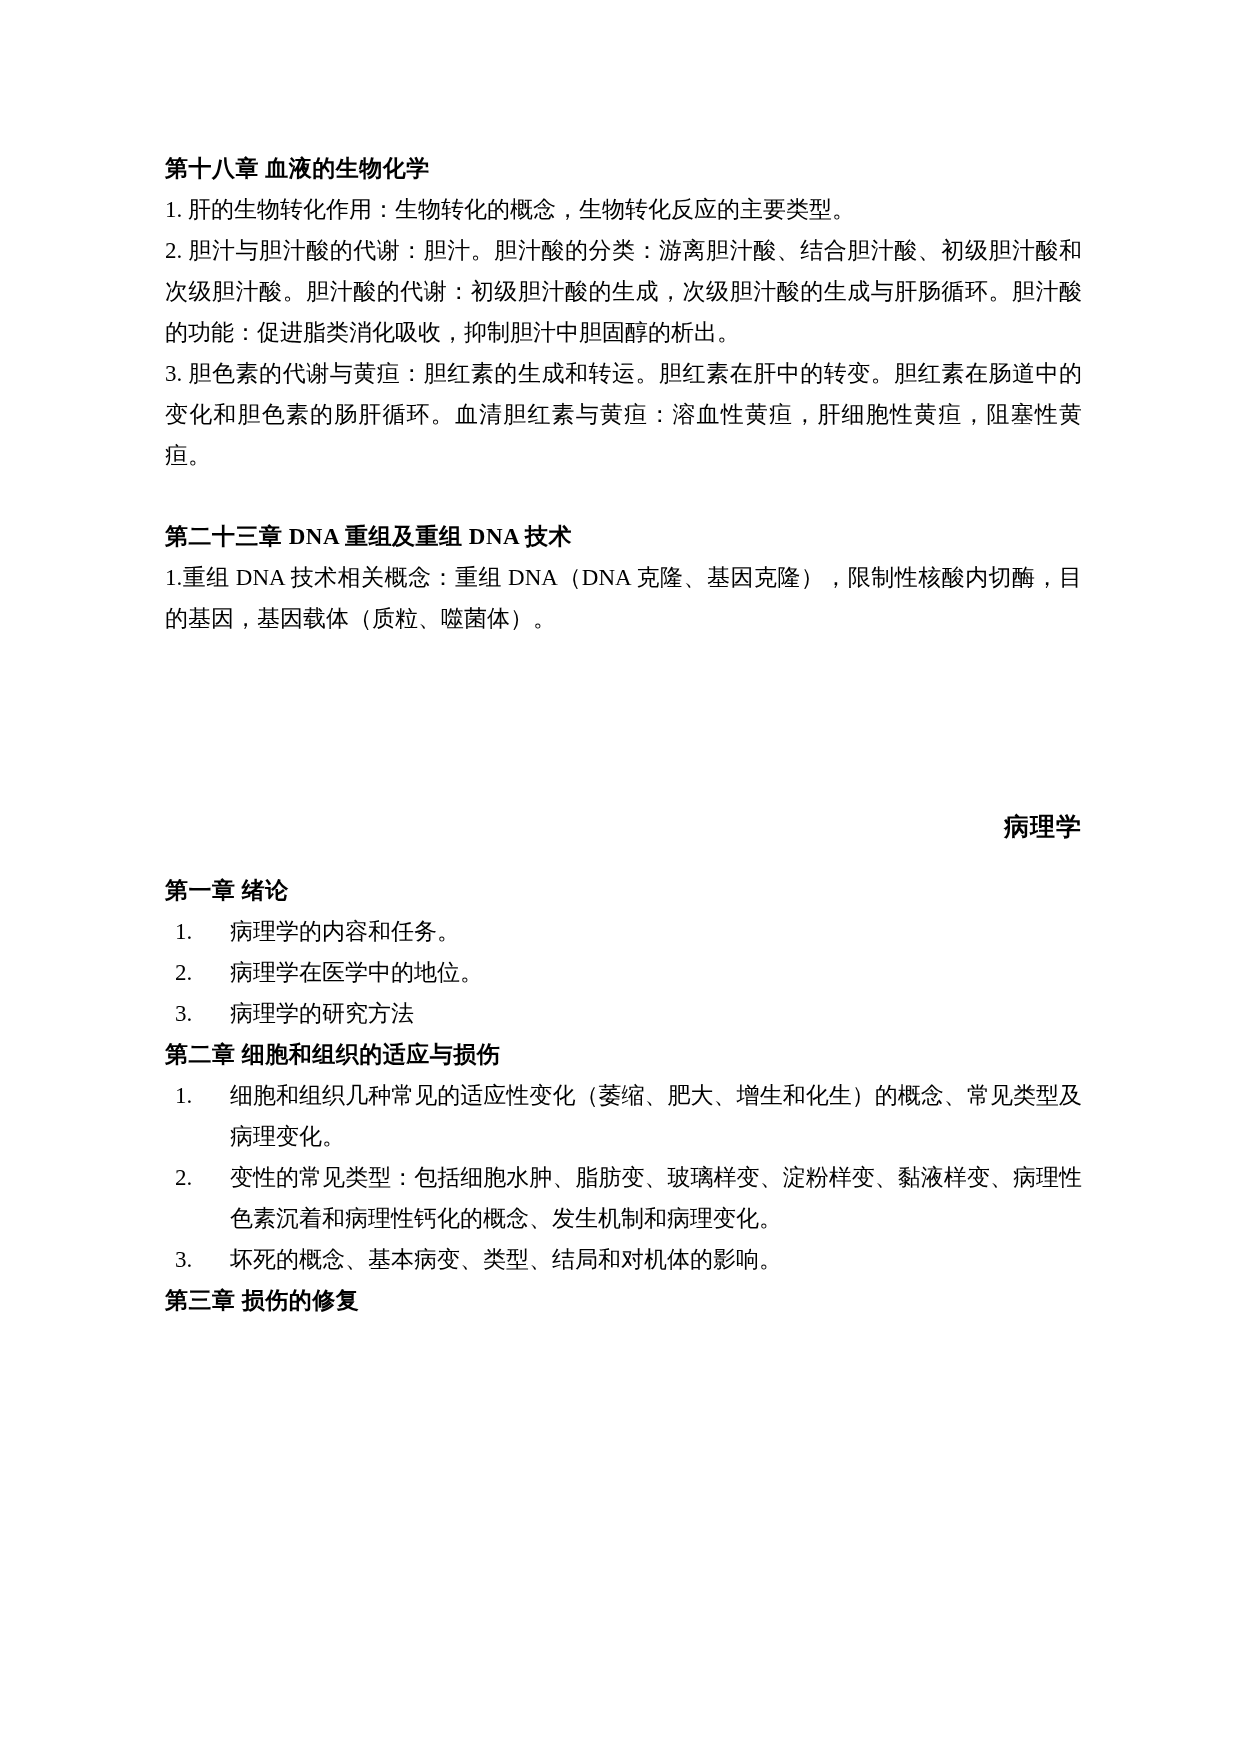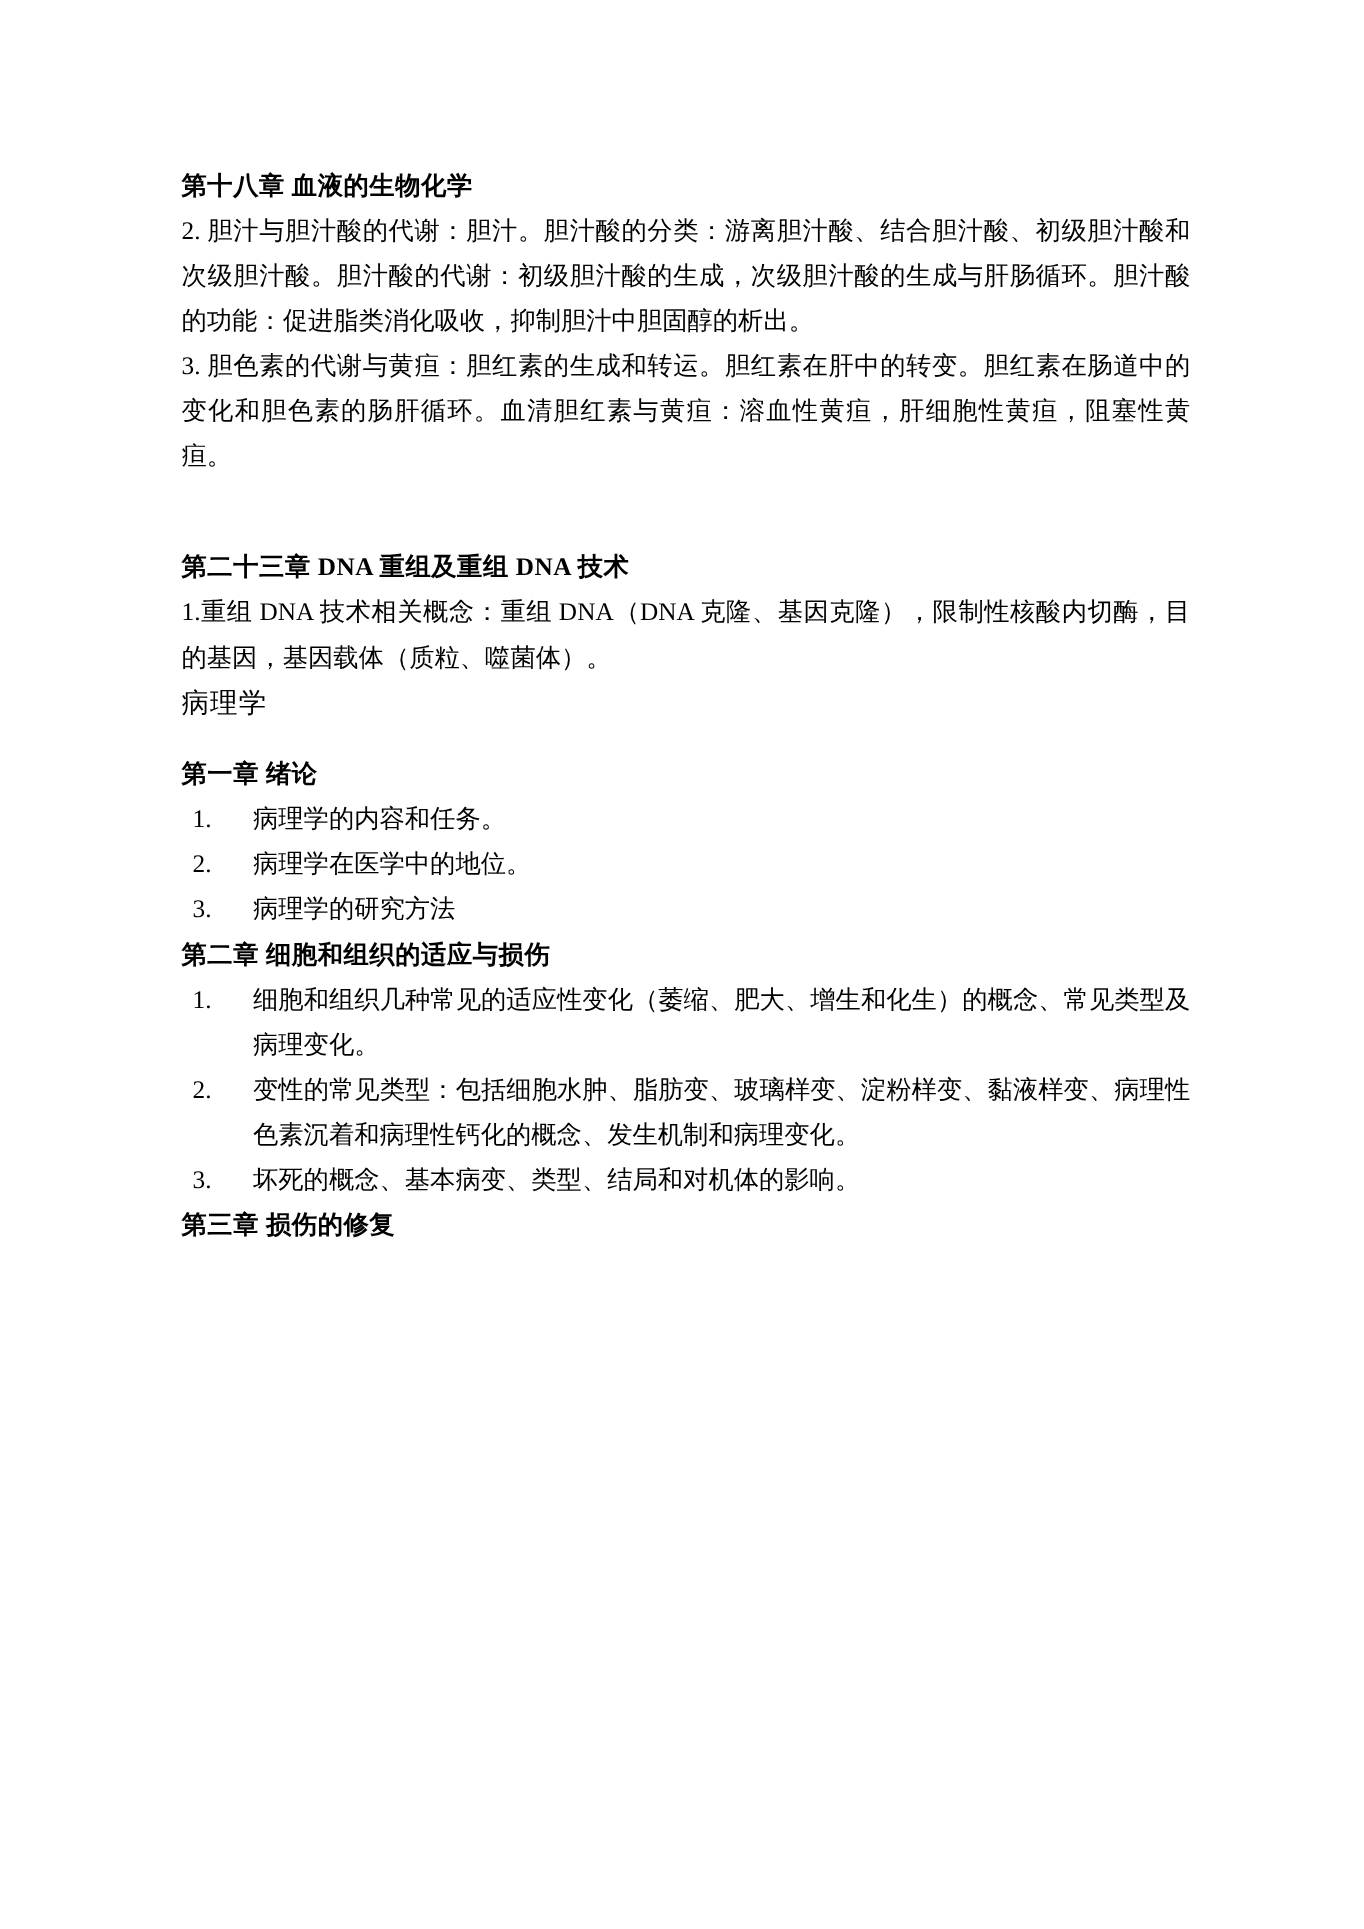--- a/index.html
+++ b/index.html
@@ -27,28 +27,29 @@
     font-size: 23px;
     line-height: 41px;
     text-align: justify;
   }
   .chapter-heading {
     font-weight: 700;
     text-align: left;
     letter-spacing: 0.5px;
   }
   .para { text-align: justify; }
-  .gap-before-ch23 { margin-top: 60px; }
+  .gap-before-ch23 { margin-top: 40px; }
   .gap-before-ref { margin-top: 56px; }
   .section-title {
+    margin-top: 166px;
     margin-bottom: 21px;
-    font-weight: 400;
+    font-weight: 700;
     font-size: 25px;
     line-height: 44px;
-    text-align: left;
+    text-align: right;
     letter-spacing: 1px;
   }
   .oli {
     display: flex;
     align-items: flex-start;
   }
   .oli .li-num {
     flex: 0 0 65px;
     padding-left: 10px;
     text-align: left;
@@ -59,20 +60,21 @@
   }
 </style>
 </head>
 <body>
 
 <div class="page">
   <div class="doc">
 
     <div class="chapter-heading">第十八章 血液的生物化学</div>
 
+    <div class="para">1. 肝的生物转化作用：生物转化的概念，生物转化反应的主要类型。</div>
     <div class="para">2. 胆汁与胆汁酸的代谢：胆汁。胆汁酸的分类：游离胆汁酸、结合胆汁酸、初级胆汁酸和次级胆汁酸。胆汁酸的代谢：初级胆汁酸的生成，次级胆汁酸的生成与肝肠循环。胆汁酸的功能：促进脂类消化吸收，抑制胆汁中胆固醇的析出。</div>
     <div class="para">3. 胆色素的代谢与黄疸：胆红素的生成和转运。胆红素在肝中的转变。胆红素在肠道中的变化和胆色素的肠肝循环。血清胆红素与黄疸：溶血性黄疸，肝细胞性黄疸，阻塞性黄疸。</div>
 
     <div class="chapter-heading gap-before-ch23">第二十三章 DNA 重组及重组 DNA 技术</div>
     <div class="para">1.重组 DNA 技术相关概念：重组 DNA（DNA 克隆、基因克隆），限制性核酸内切酶，目的基因，基因载体（质粒、噬菌体）。</div>
 
 
     <div class="section-title">病理学</div>
 
     <div class="chapter-heading">第一章 绪论</div>

